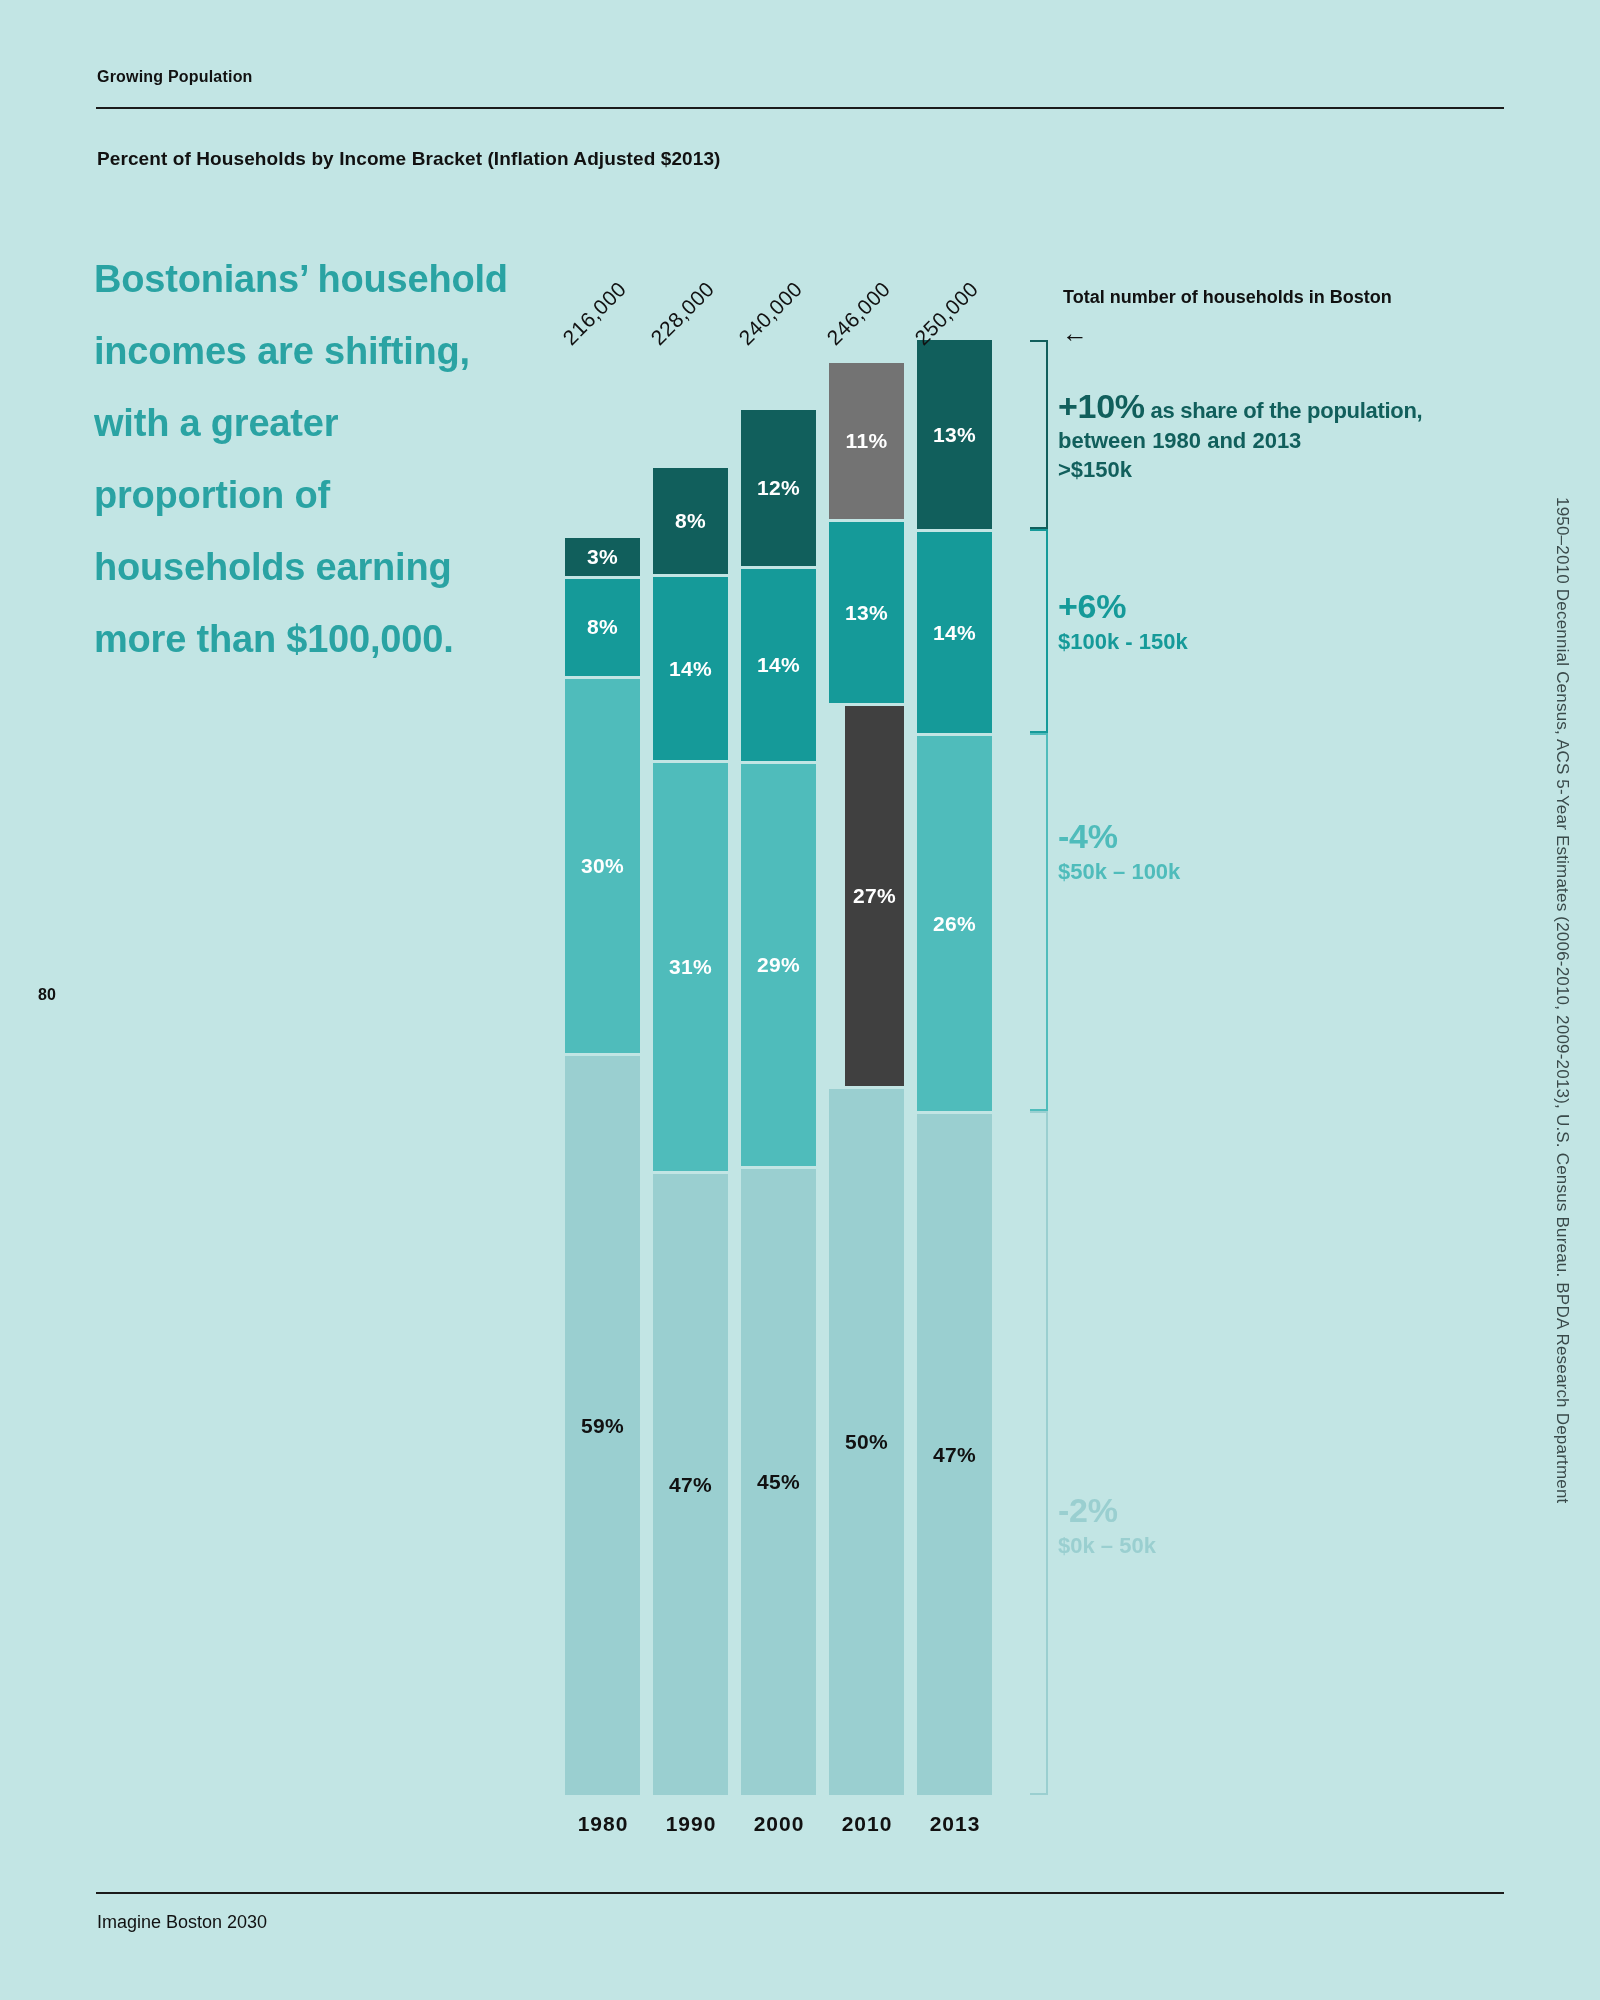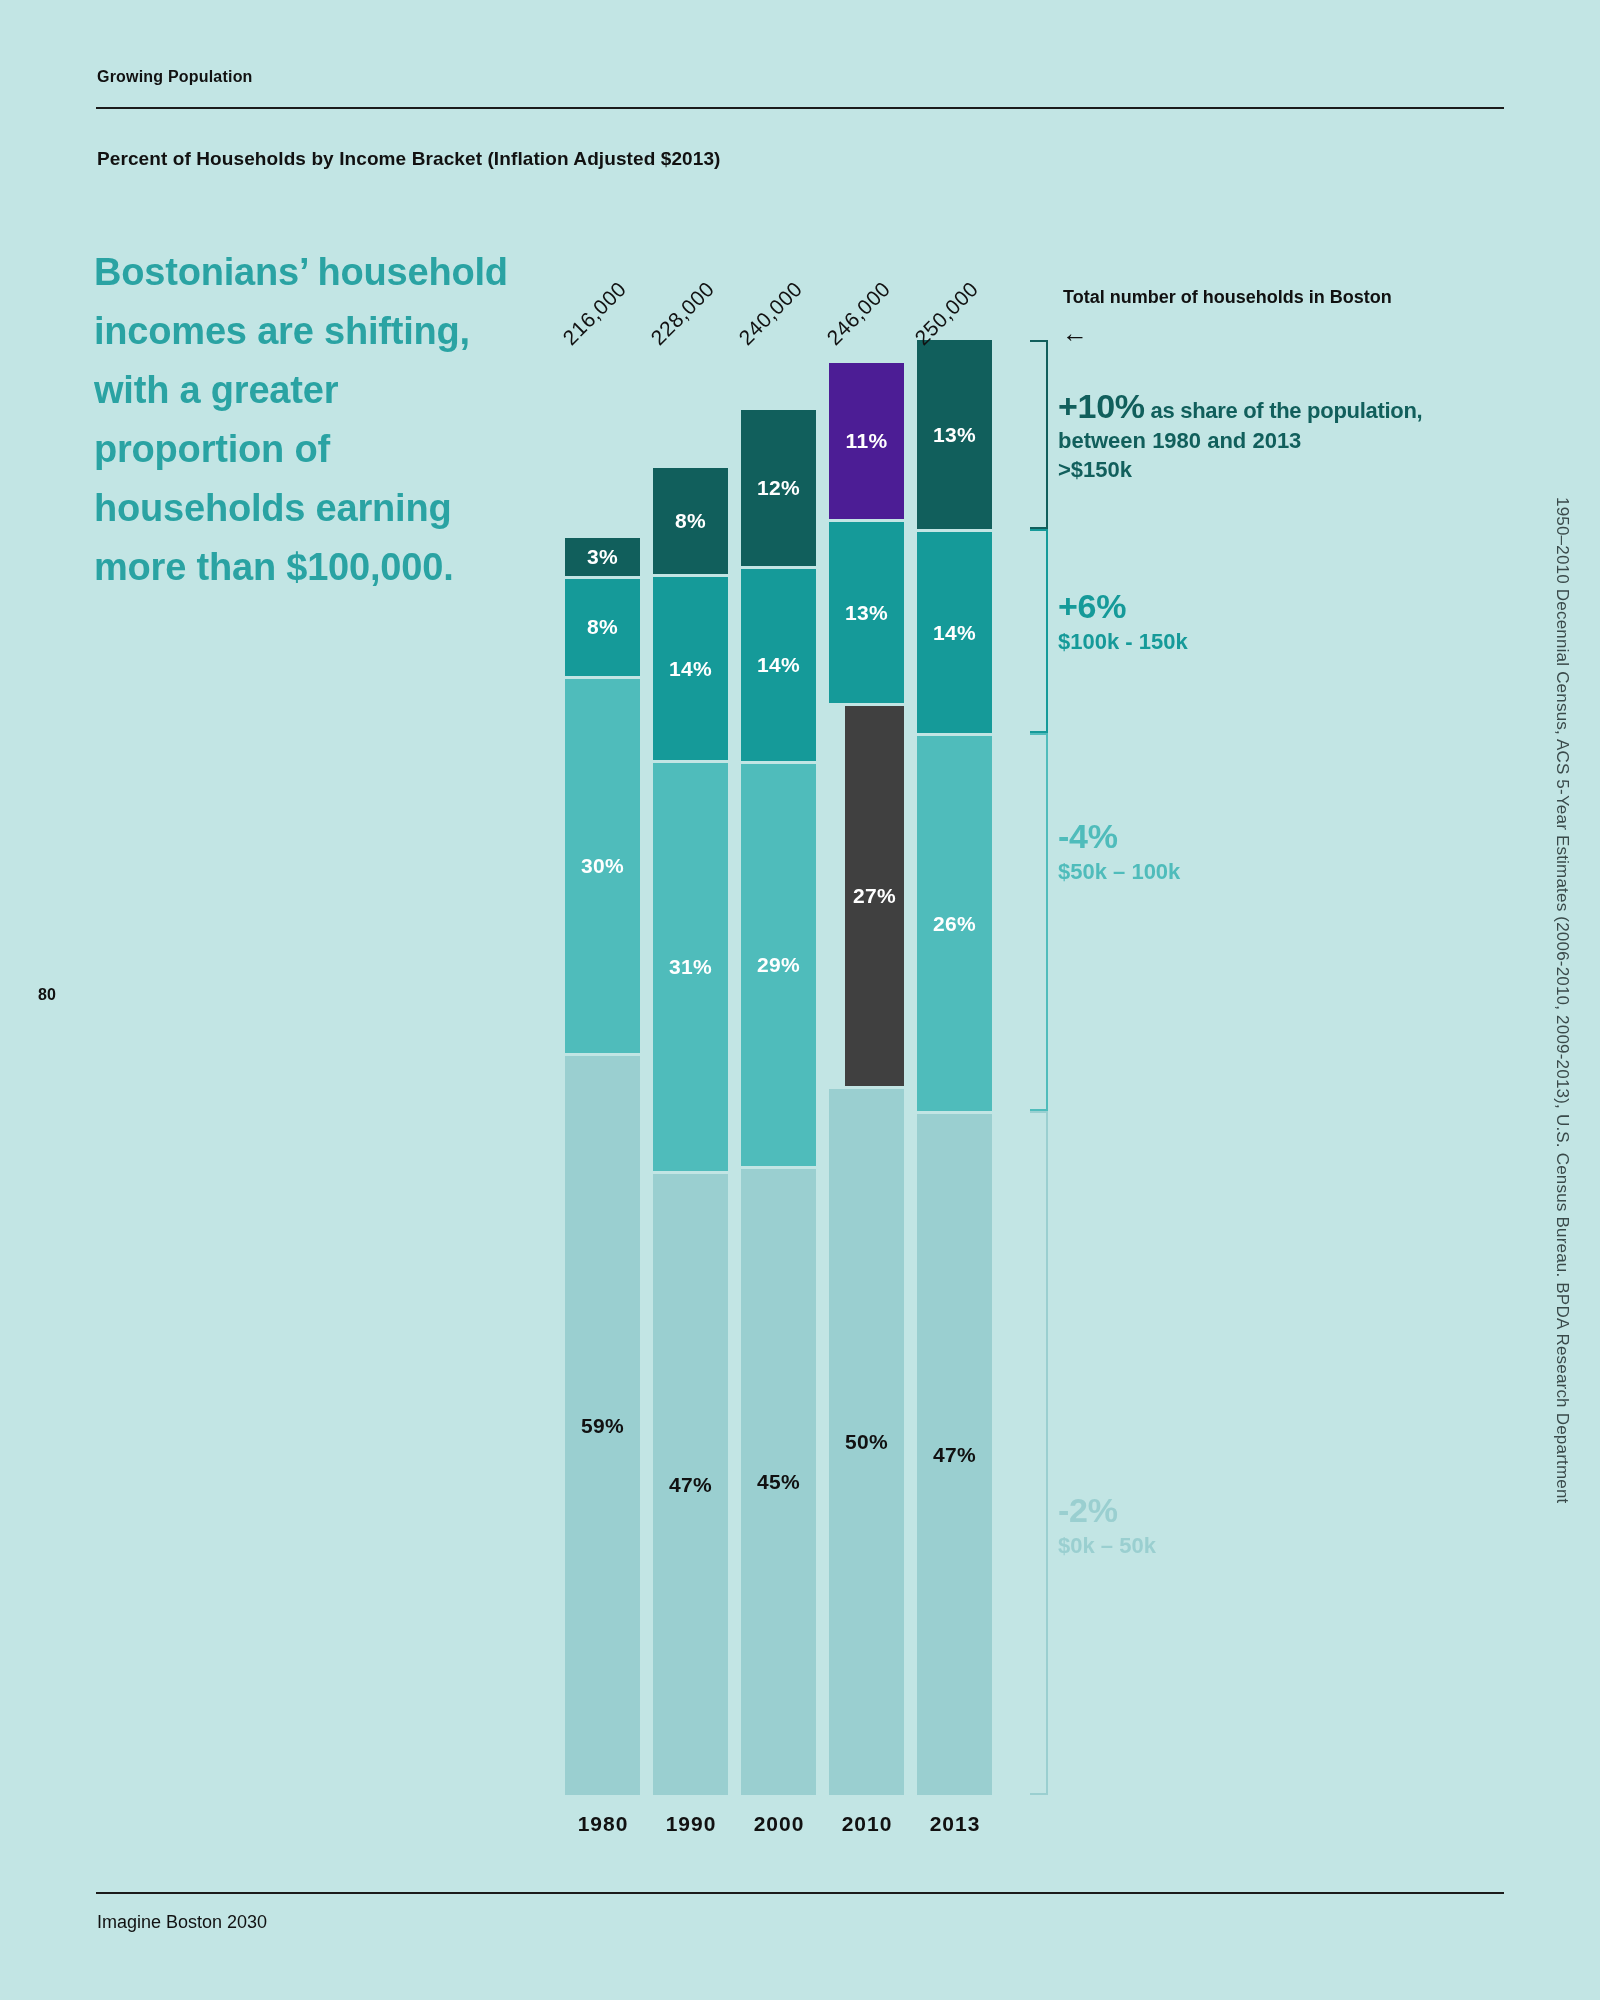--- a/index.html
+++ b/index.html
@@ -20,21 +20,21 @@
     border-top:2px solid #1b1b1b;
   }
   #subtitle{
     position:absolute;left:97px;top:148px;
     font-size:19px;font-weight:bold;color:#111;letter-spacing:.1px;
   }
 
   
   #headline{
     position:absolute;left:94px;top:243px;width:420px;
-    font-size:38px;line-height:59px;font-weight:bold;
+    font-size:38px;line-height:72px;font-weight:bold;
     color:#2aa3a3;letter-spacing:-.2px;
   }
 
   
   #pageno{
     position:absolute;left:38px;top:986px;
     font-size:16px;font-weight:bold;color:#111;
   }
 
   
@@ -173,21 +173,21 @@
           <span>14%</span>
         </div>
         <div class="seg" style="background: rgb(79, 188, 187); height: 405.072px;">
           <span>29%</span>
         </div>
         <div class="seg pale" style="background: rgb(154, 207, 208); height: 628.56px;">
           <span>45%</span>
         </div>
       </div>
       <div class="col c3" style="height: 1431.72px;">
-        <div class="seg" style="background: #4c1d95; height: 157.489px;">
+        <div class="seg" style="background: #737373; height: 157.489px;">
           <span>11%</span>
         </div>
         <div class="seg" style="background: rgb(21, 154, 153); height: 186.124px;">
           <span>13%</span>
         </div>
         <div class="seg" style="background: #404040; height: 386.564px; margin-left: 16px;">
           <span>27%</span>
         </div>
         <div class="seg pale" style="background: rgb(154, 207, 208); height: 715.86px;">
           <span>50%</span>

